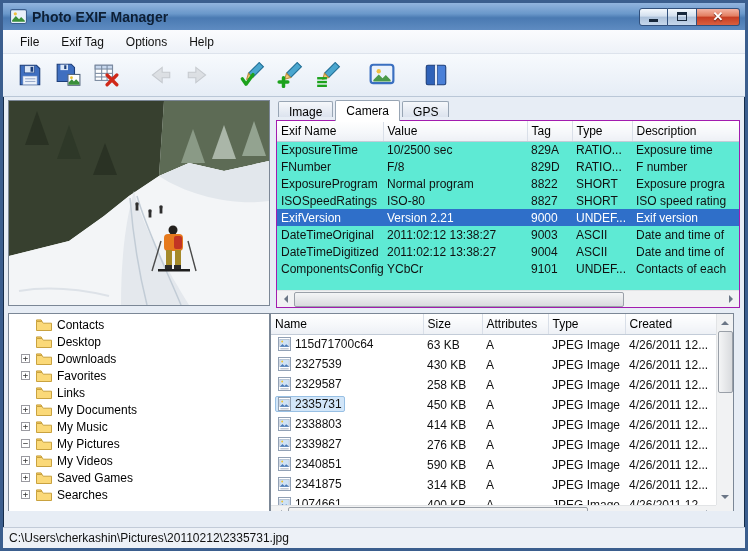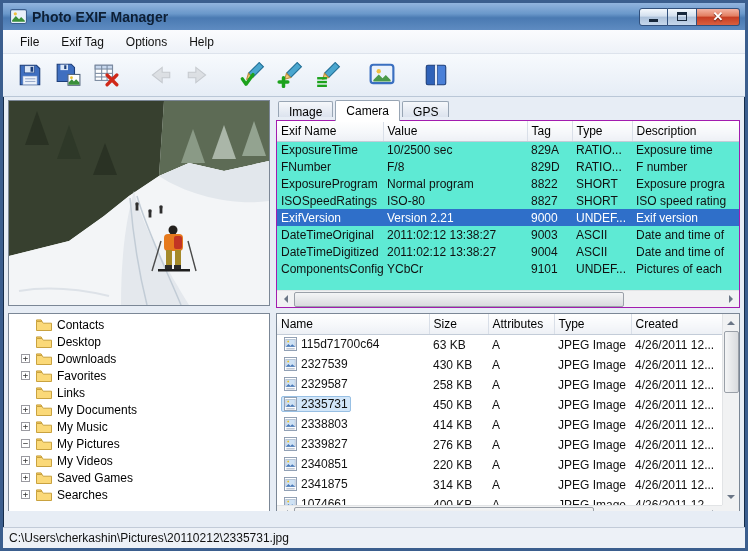--- a/index.html
+++ b/index.html
@@ -60,21 +60,21 @@
   .tri.left{border-right-color:#6b7686;margin-left:-4px;}
   .tri.right{border-left-color:#6b7686;margin-right:-4px;}
   .tri.up{border-bottom-color:#6b7686;margin-top:-4px;}
   .tri.down{border-top-color:#6b7686;margin-bottom:-4px;}
   .sb-thumb-h{height:15px;background:linear-gradient(#f4f5f6,#d9dbde);border:1px solid #9aa0a8;border-radius:2px;}
   .sb-thumb-v{width:15px;background:linear-gradient(90deg,#f4f5f6,#d9dbde);border:1px solid #9aa0a8;border-radius:2px;}
   .sb-spacer{flex:1;}
   .corner{position:absolute;right:0;bottom:0;width:17px;height:17px;background:#f1f2f3;}
   
   .bottom-row{height:210px;flex:0 0 210px;display:flex;}
-  .tree{width:262px;flex:0 0 262px;height:210px;border:1px solid #7b8796;background:#fff;margin-right:6px;overflow:hidden;padding-top:2px;}
+  .tree{width:262px;flex:0 0 262px;height:210px;border:1px solid #7b8796;background:#fff;overflow:hidden;padding-top:2px;}
   .tree-item{height:17px;display:flex;align-items:center;font-size:12px;padding-left:12px;white-space:nowrap;}
   .tree-item.level1{padding-left:30px;}
   .expander{width:9px;height:9px;flex:0 0 9px;margin-right:6px;font-size:9px;line-height:7px;text-align:center;color:#333;font-family:"DejaVu Sans Mono",monospace;}
   .expander.box{border:1px solid #9a9aa0;background:#fff;}
   .tree-ico{margin-right:5px;display:flex;}
   .tree-ico svg{width:16px;height:13px;display:block;}
   .files{width:464px;height:210px;border:1px solid #7b8796;background:#fff;position:relative;overflow:hidden;}
   
   .statusbar{height:21px;flex:0 0 21px;background:#edf1f7;border-top:1px solid #c2cbd8;display:flex;align-items:center;padding-left:6px;font-size:12px;color:#111;white-space:nowrap;margin-top:16px;}
 </style>
@@ -340,21 +340,21 @@
                   <td>2011:02:12 13:38:27</td>
                   <td>9004</td>
                   <td>ASCII</td>
                   <td>Date and time of</td>
                 </tr>
                 <tr>
                   <td>ComponentsConfig...</td>
                   <td>YCbCr</td>
                   <td>9101</td>
                   <td>UNDEF...</td>
-                  <td>Pictures of each</td>
+                  <td>Contacts of each</td>
                 </tr>
               </tbody>
           </table>
           <div class="scroll-h">
             <div class="sb-btn">
                 <span class="tri left"></span>
               </div>
             <div class="sb-thumb-h" style="width:330px;"></div>
             <div class="sb-spacer"></div>
             <div class="sb-btn">
@@ -612,21 +612,21 @@
                       <svg viewBox="0 0 14 15">
                         <rect x="0.5" y="0.5" width="13" height="14" fill="#fff" stroke="#8a9ab0"></rect>
                         <rect x="2" y="2.5" width="10" height="8" fill="#cfe2f4" stroke="#8a9ab0" stroke-width="0.5"></rect>
                         <path d="M2 10.5 l2.8-3 2.2 2.2 1.8-1.8 3.2 2.6 H2z" fill="#4a7ab8"></path>
                         <circle cx="4.5" cy="4.8" r="1" fill="#e8c030"></circle>
                         <line x1="2.5" y1="12.7" x2="11.5" y2="12.7" stroke="#9aa8ba"></line>
                       </svg>
                     </span>
                     <span>2340851</span>
                   </span></td>
-                <td>220 KB</td>
+                <td>590 KB</td>
                 <td>A</td>
                 <td>JPEG Image</td>
                 <td>4/26/2011 12...</td>
               </tr>
               <tr>
                 <td><span class="cell-wrap">
                     <span class="file-ico">
                       <svg viewBox="0 0 14 15">
                         <rect x="0.5" y="0.5" width="13" height="14" fill="#fff" stroke="#8a9ab0"></rect>
                         <rect x="2" y="2.5" width="10" height="8" fill="#cfe2f4" stroke="#8a9ab0" stroke-width="0.5"></rect>

